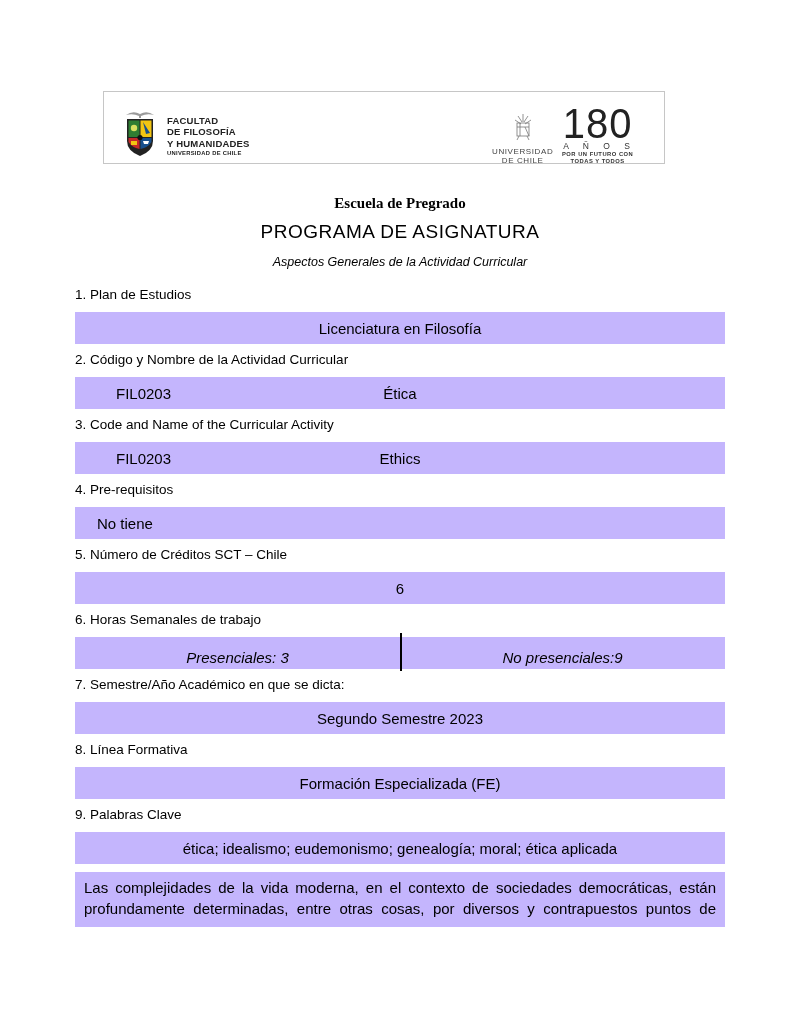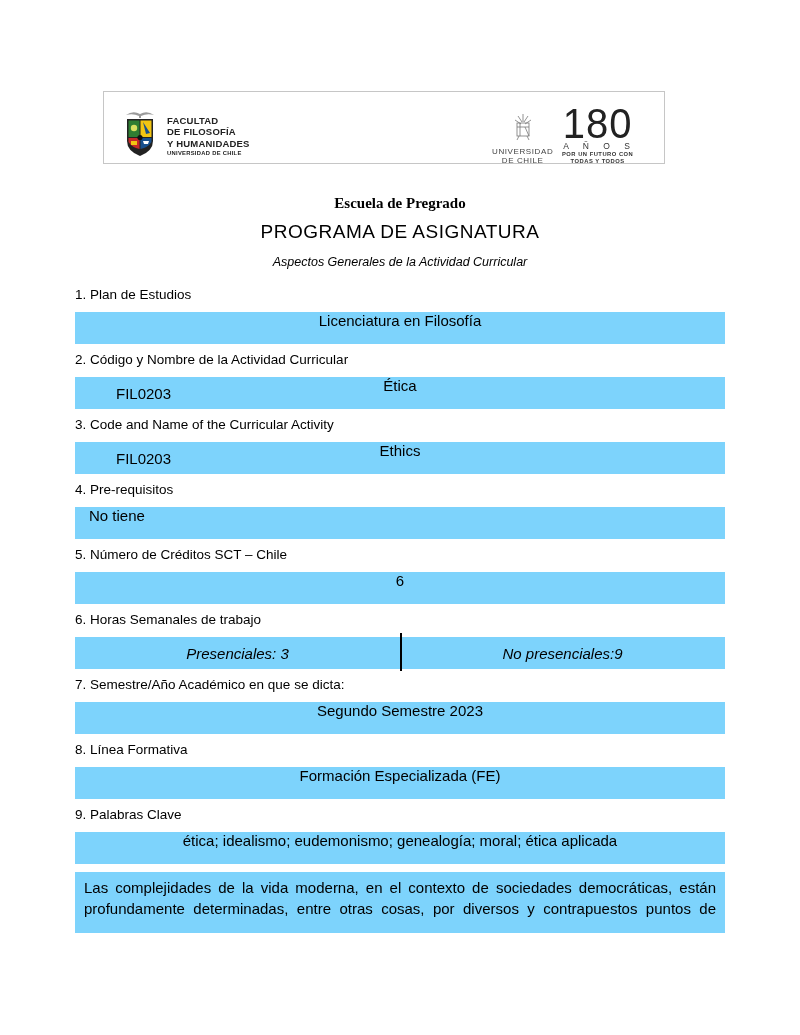--- a/index.html
+++ b/index.html
@@ -31,30 +31,30 @@
   .titles{position:absolute;left:0;top:195px;width:800px;text-align:center;}
   .t-school{font-family:"Liberation Serif",serif;font-weight:bold;font-size:15px;}
   .t-program{font-size:19px;margin-top:9px;letter-spacing:.5px;}
   .t-subtitle{font-size:12.5px;font-style:italic;margin-top:12px;}
 
   
   .fields{position:absolute;left:75px;top:287px;width:650px;}
   .field{margin-bottom:8px;}
   .flabel{font-size:13.5px;line-height:16px;margin-bottom:9px;}
   .bar{
-    background:#7dd3fc;height:32px;display:flex;align-items:flex-start;
+    background:#c4b5fd;height:32px;display:flex;align-items:center;
     justify-content:center;font-size:15px;position:relative;
   }
-  .bar.left{justify-content:flex-start;padding-left:14px;box-sizing:border-box;}
+  .bar.left{justify-content:flex-start;padding-left:22px;box-sizing:border-box;}
   .bar .code{position:absolute;left:41px;top:0;height:32px;display:flex;align-items:center;}
   .bar.split{display:flex;}
   .bar.split .half{flex:1;display:flex;align-items:center;justify-content:center;font-style:italic;margin-top:8px;}
   .bar.split .vdiv{position:absolute;left:50%;top:-4px;width:2px;height:38px;background:#000;}
   .bar.para{
-    height:auto;display:block;padding:5px 9px 14px 9px;box-sizing:border-box;
+    height:auto;display:block;padding:5px 9px 8px 9px;box-sizing:border-box;
     text-align:justify;text-align-last:justify;line-height:21px;font-size:15px;
   }
 </style>
 </head>
 <body>
 
 <div class="header-box">
   <div class="logo-left">
     <span>
       <svg width="40" height="50" viewBox="0 0 40 50">

